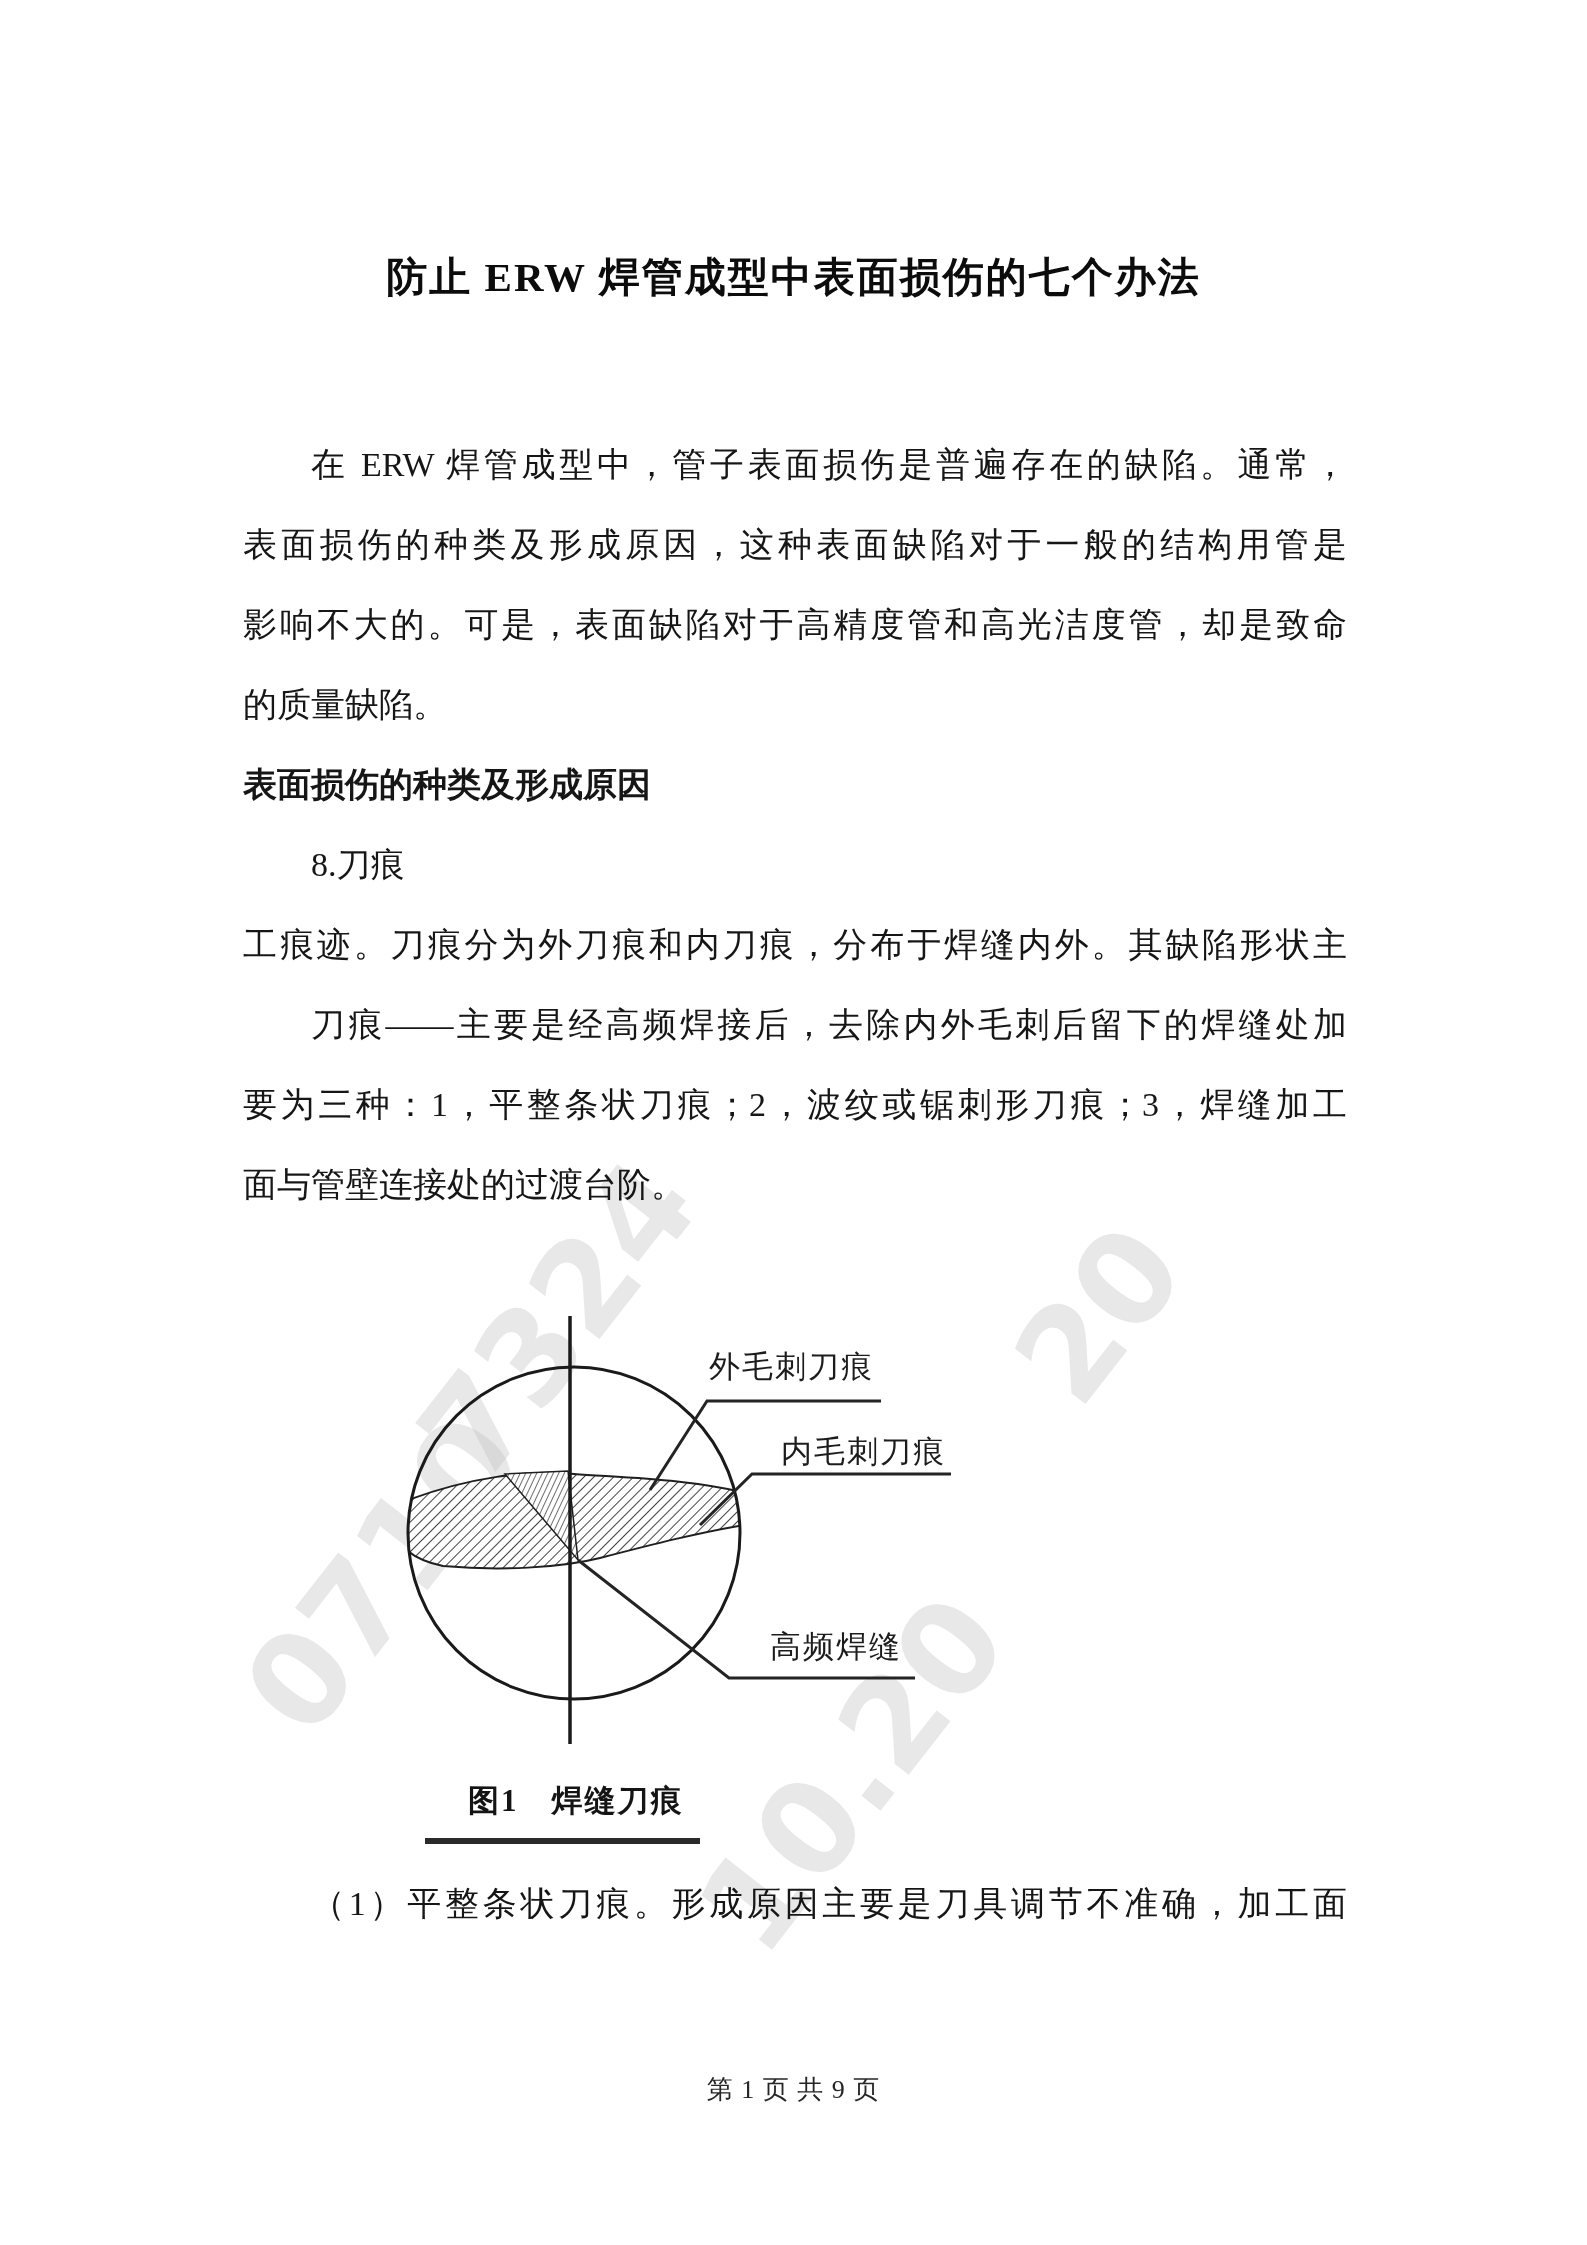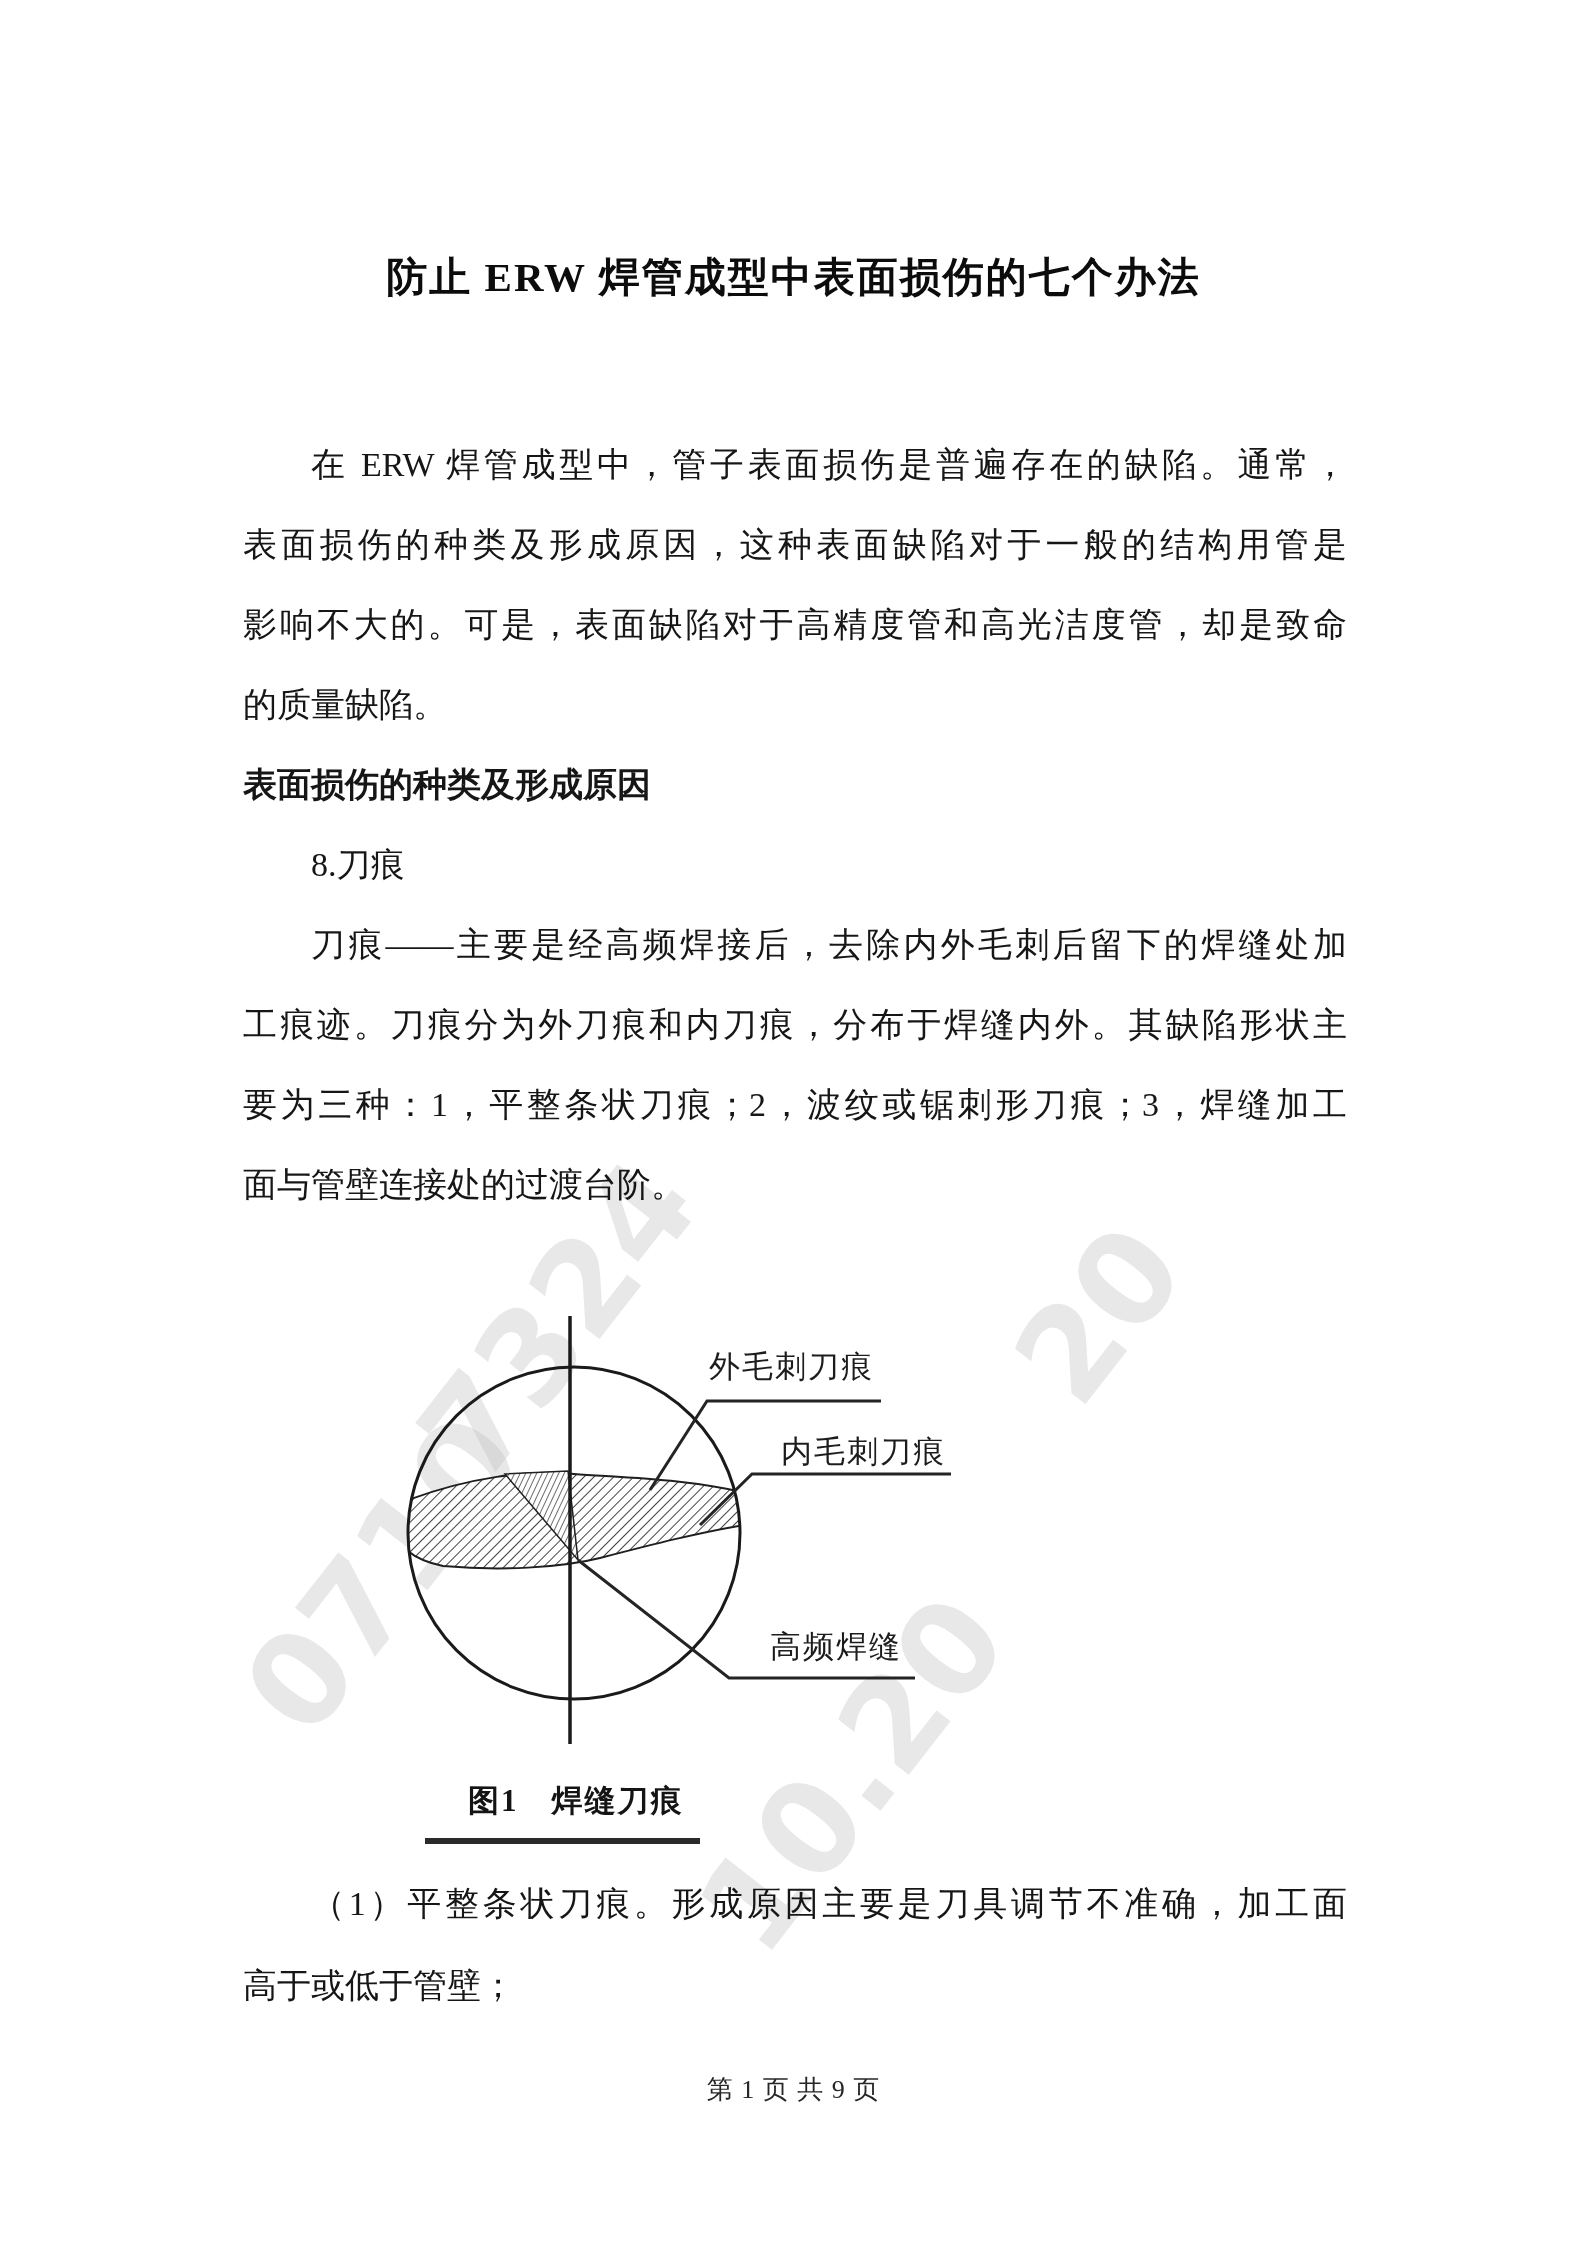--- a/index.html
+++ b/index.html
@@ -108,22 +108,22 @@
 
   <h1 class="title">防止 ERW 焊管成型中表面损伤的七个办法</h1>
 
   <div class="body-block">
     <p class="line j indent">在 ERW 焊管成型中，管子表面损伤是普遍存在的缺陷。通常，</p>
     <p class="line j">表面损伤的种类及形成原因，这种表面缺陷对于一般的结构用管是</p>
     <p class="line j">影响不大的。可是，表面缺陷对于高精度管和高光洁度管，却是致命</p>
     <p class="line last">的质量缺陷。</p>
     <p class="line last heading">表面损伤的种类及形成原因</p>
     <p class="line last indent">8.刀痕</p>
+    <p class="line j">工痕迹。刀痕分为外刀痕和内刀痕，分布于焊缝内外。其缺陷形状主</p>
     <p class="line j indent">刀痕——主要是经高频焊接后，去除内外毛刺后留下的焊缝处加</p>
-    <p class="line j">工痕迹。刀痕分为外刀痕和内刀痕，分布于焊缝内外。其缺陷形状主</p>
     <p class="line j">要为三种：1，平整条状刀痕；2，波纹或锯刺形刀痕；3，焊缝加工</p>
     <p class="line last">面与管壁连接处的过渡台阶。</p>
   </div>
 
   <svg class="figure-svg" width="880" height="620" viewBox="0 0 880 620">
     <defs>
       <pattern id="hatch1" width="7" height="7" patternUnits="userSpaceOnUse" patternTransform="rotate(45)">
         <rect width="7" height="7" fill="#ffffff"></rect>
         <line x1="0" y1="0" x2="0" y2="7" stroke="#2d2d2d" stroke-width="1.8"></line>
       </pattern>
@@ -158,18 +158,17 @@
     <text x="369" y="122">外毛刺刀痕</text>
     <text x="441" y="207">内毛刺刀痕</text>
     <text x="430" y="402">高频焊缝</text>
 
     <text class="caption" x="128" y="556">图1　焊缝刀痕</text>
     <rect x="85" y="583" width="275" height="6" fill="#2a2a2a"></rect>
   </svg>
 
   <div class="p4-block">
     <p class="line j indent">（1）平整条状刀痕。形成原因主要是刀具调节不准确，加工面</p>
-    <p class="line last">高于或低于管壁；</p>
   </div>
 
   <div class="footer">第 1 页 共 9 页</div>
 
 </div>
 
 </body></html>

